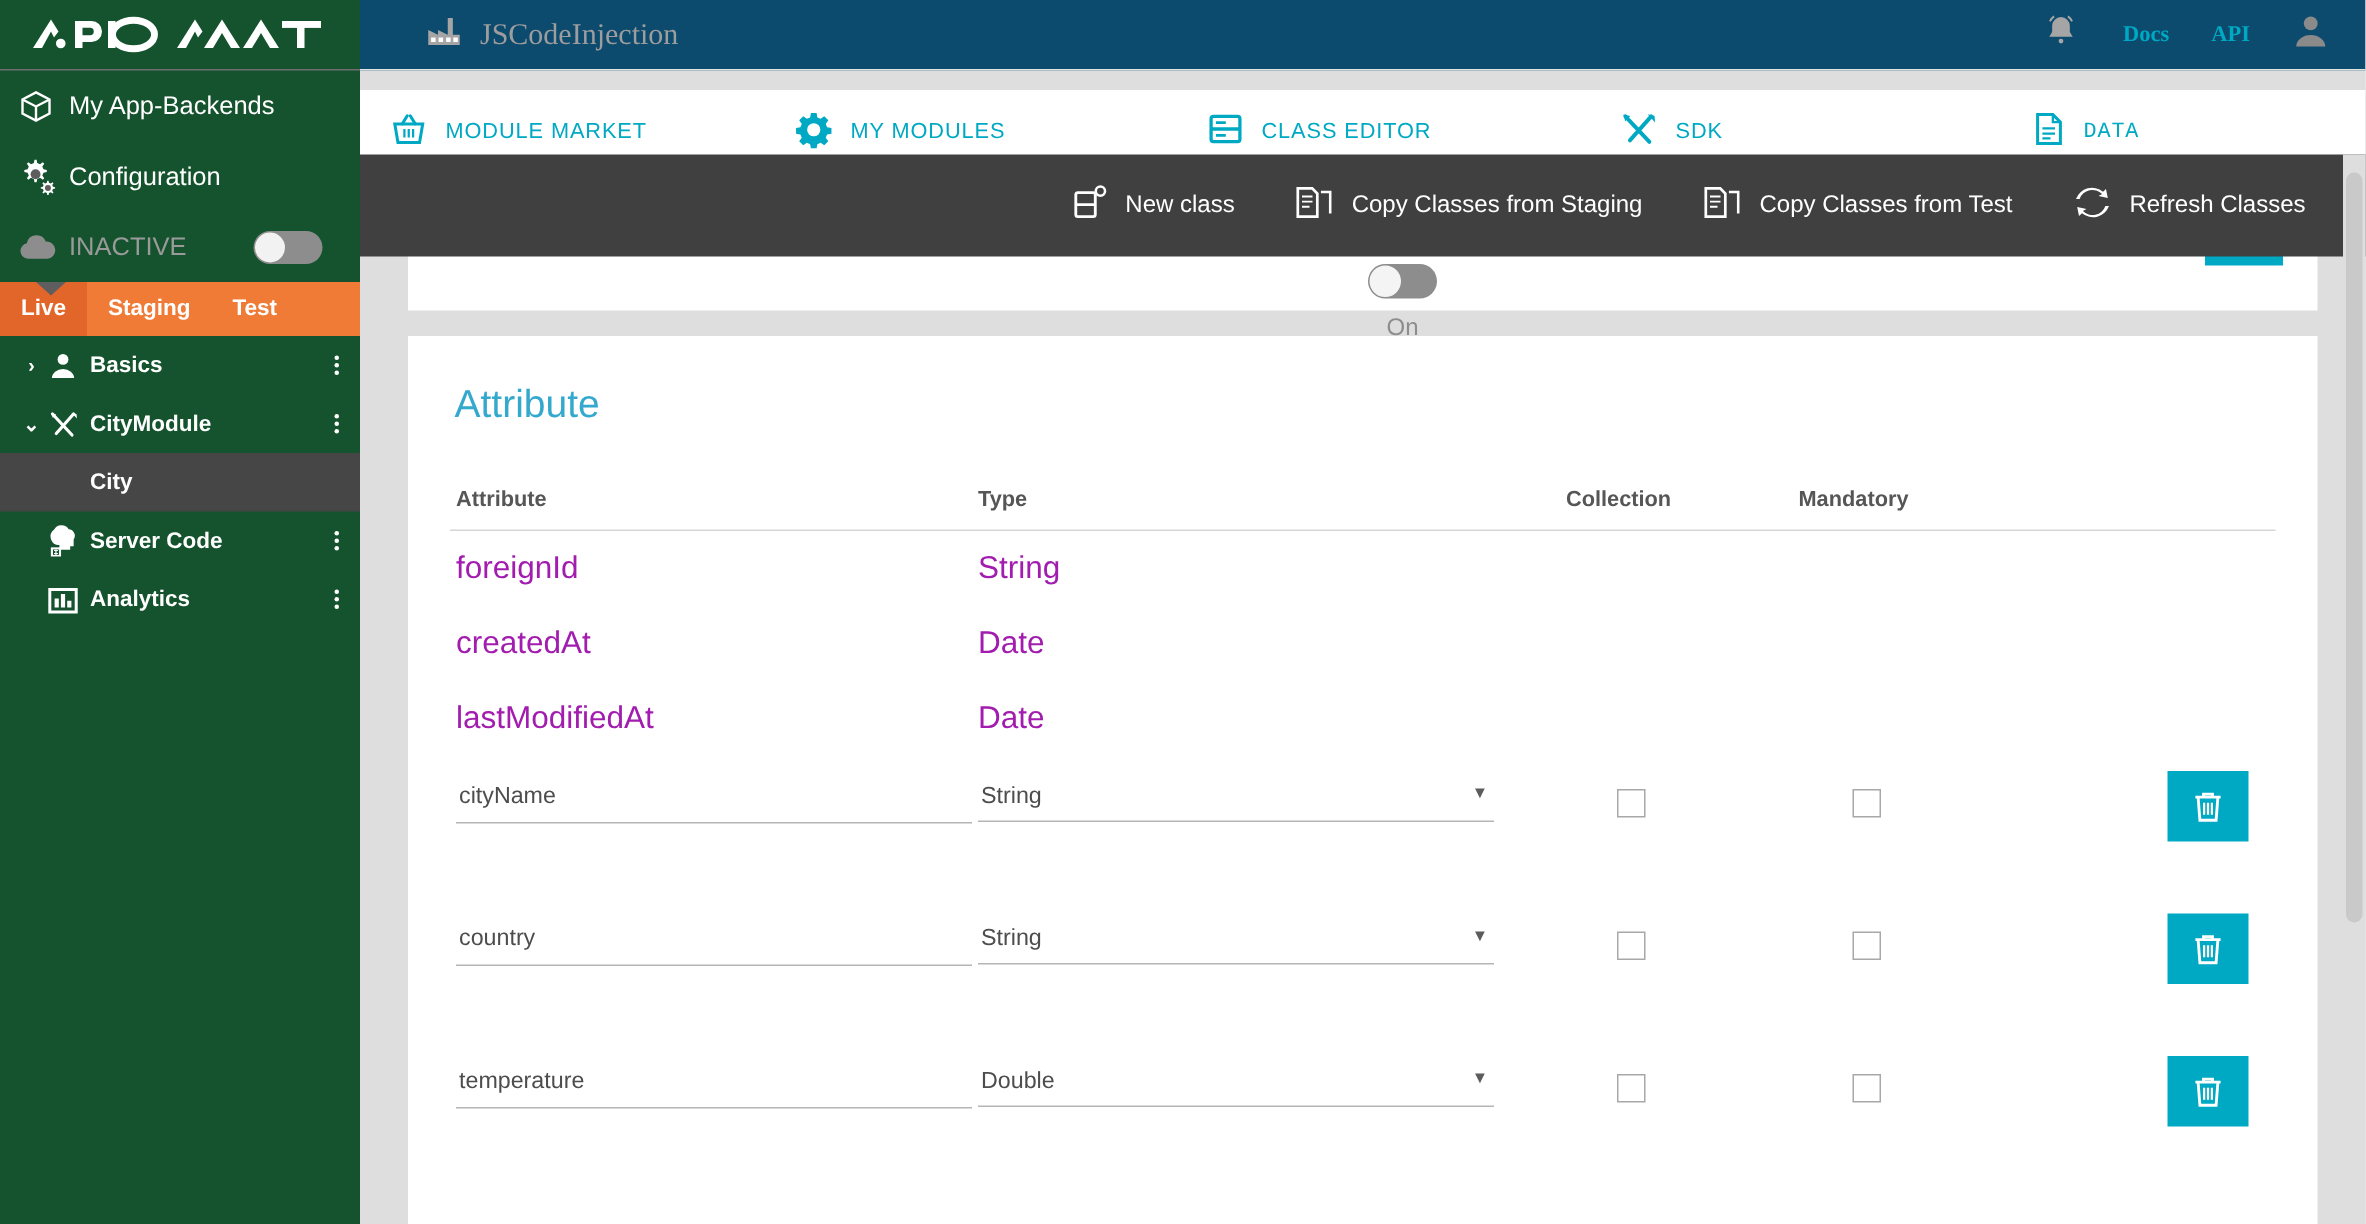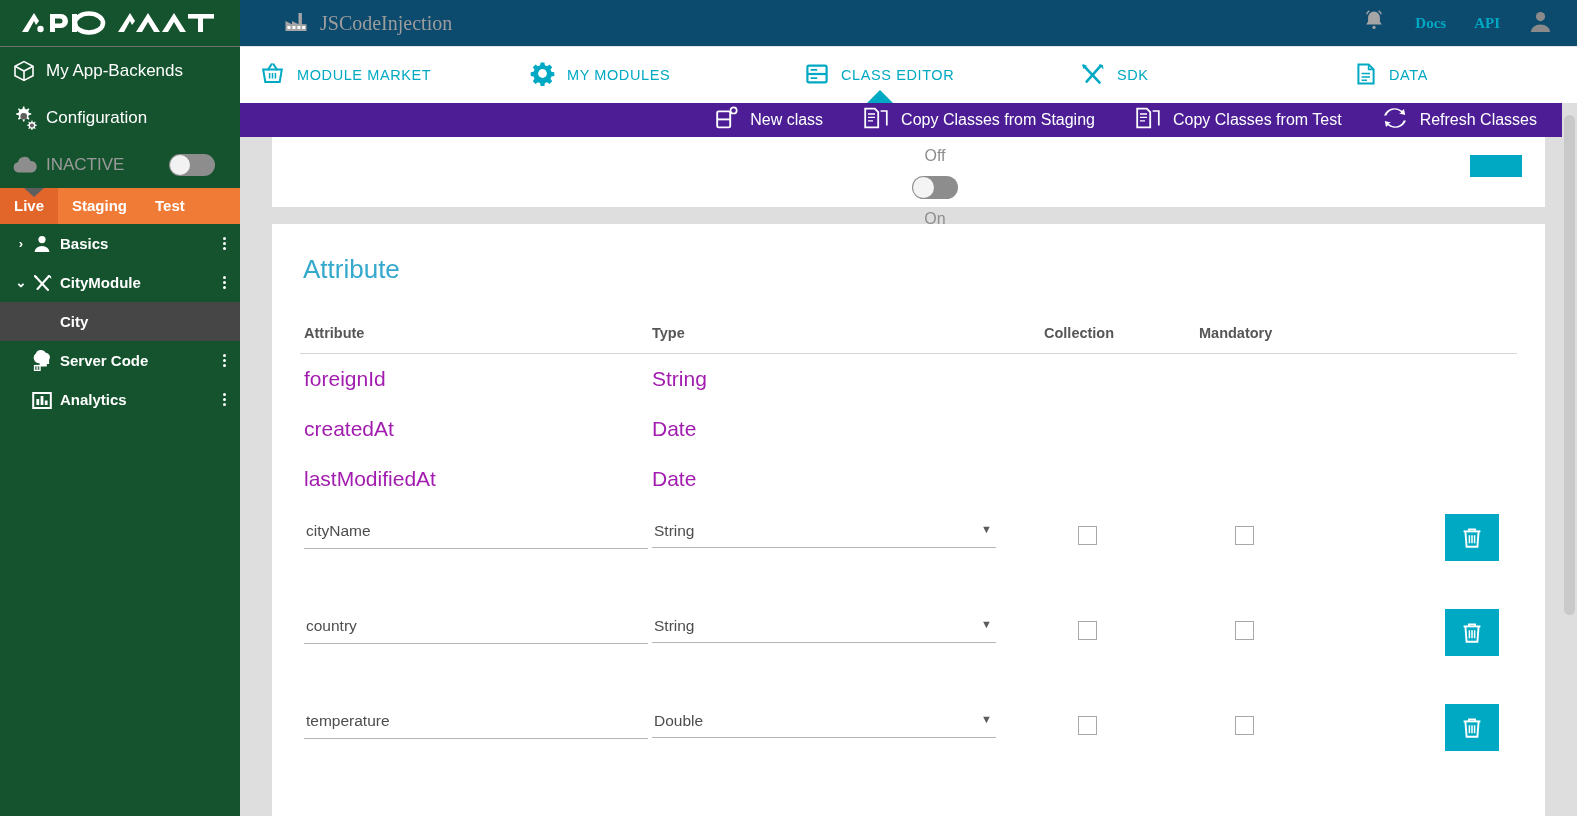--- a/index.html
+++ b/index.html
@@ -96,49 +96,49 @@
     color: #9d9d9d; font-size: 20px;
   }
   .header-right {
     margin-left: auto; display: flex; align-items: center; gap: 28px;
     padding-right: 24px;
   }
   .header-link { color: #00a9c3; font-size: 15px; font-weight: bold; }
 
   
   .tabs {
-    position: absolute; left: 240px; top: 47px;
+    position: absolute; left: 240px; top: 60px;
     width: 1337px; height: 56px;
     background: #ffffff;
     display: flex; align-items: center;
     z-index: 20;
   }
   .tab {
     display: flex; align-items: center; gap: 12px;
     color: #00a9c3; font-size: 14.5px; letter-spacing: .6px;
     height: 56px; position: relative;
   }
   .tab-t0 { margin-left: 20px; width: 270px; }
   .tab-t1 { width: 275px; }
   .tab-t2 { width: 275px; }
   .tab-t3 { width: 275px; }
-  .tab-t4 { width: 200px; }
+  .tab-t4 { width: 200px; font-family: Liberation Mono, monospace; }
   .tab .arrow {
     position: absolute; bottom: 0; left: 62px;
     width: 0; height: 0;
     border-left: 13px solid transparent;
     border-right: 13px solid transparent;
     border-bottom: 13px solid #00a9c3;
   }
 
   
   .toolbar {
     position: absolute; left: 240px; top: 103px;
-    width: 1337px; height: 34px;
-    background: #4c1d95;
+    width: 1337px; height: 68px;
+    background: #404040;
     display: flex; align-items: center;
     justify-content: flex-end;
     z-index: 25;
     padding-left: 44px;
   }
   .tb-item {
     display: flex; align-items: center; gap: 12px;
     color: #ffffff; font-size: 16px;
     margin-right: 40px; white-space: nowrap;
   }

